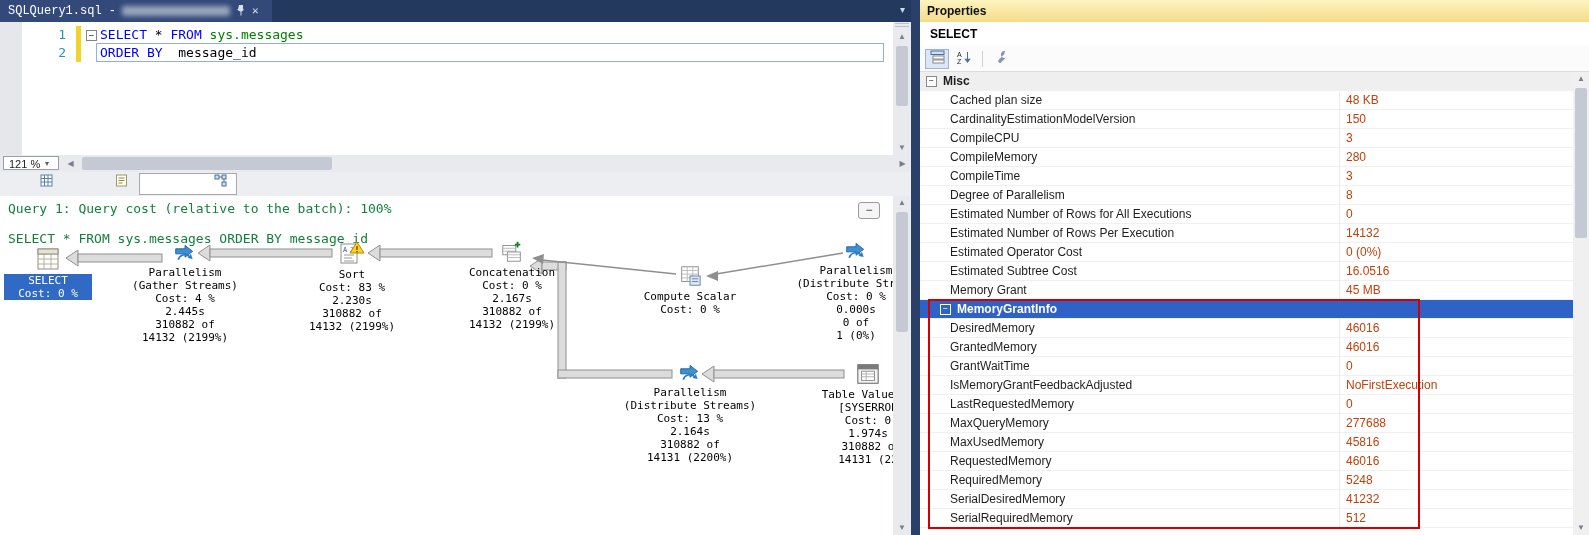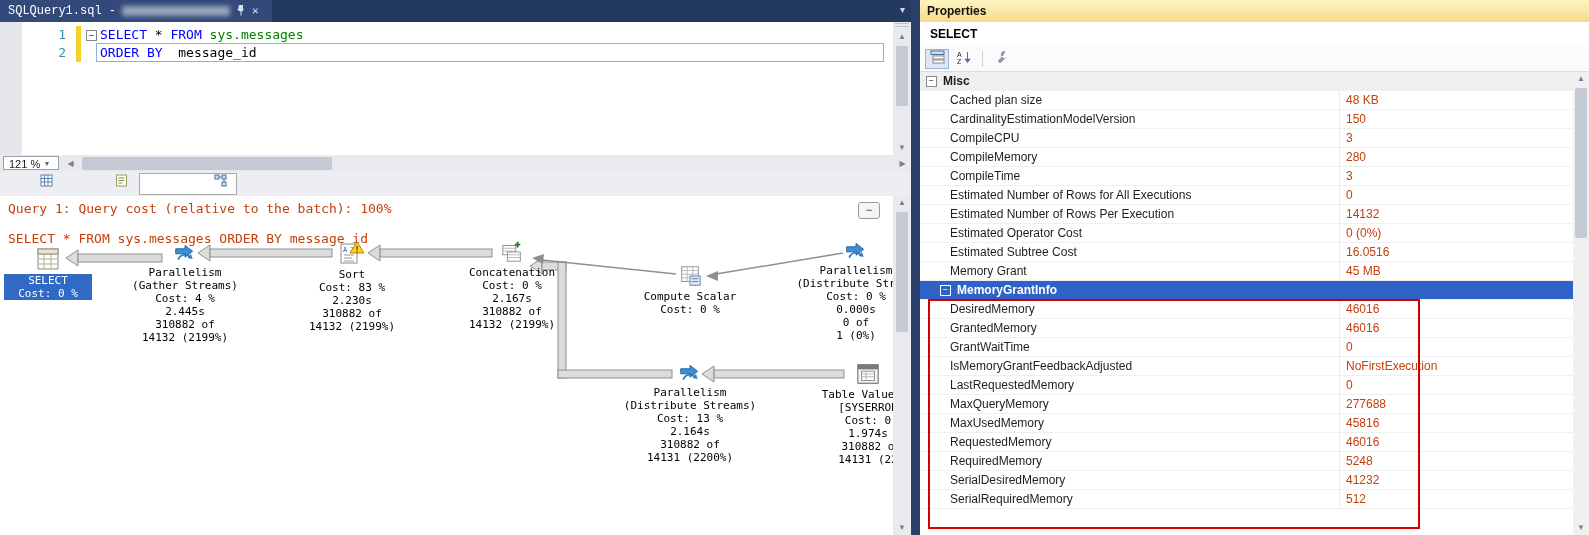--- a/index.html
+++ b/index.html
@@ -40,21 +40,21 @@
   .zchev{font-size:8px;color:#5a5f6c;}
   .h-arrow{position:absolute;top:0;width:17px;height:17px;color:#7a7f8c;font-size:8px;text-align:center;line-height:17px;}
   .h-thumb{position:absolute;left:82px;top:2px;width:250px;height:13px;background:#c5c9d4;border-radius:2px;}
 
   .rtabs{position:absolute;left:0;top:172px;width:911px;height:24px;background:#eceef2;
          display:flex;align-items:center;padding-left:4px;gap:2px;box-sizing:border-box;}
   .rtab{height:20px;display:flex;align-items:flex-end;gap:5px;padding:0 9px;font-size:12px;color:#1e1e1e;flex-direction:column;}
   .rtab.active{background:#fff;border:1px solid #a8a8a8;}
 
   .plan{position:absolute;left:0;top:196px;width:911px;height:339px;background:#fff;overflow:hidden;}
-  .plan-h{position:absolute;left:8px;font:13px/17px "DejaVu Sans Mono",monospace;white-space:pre;color:#c2410c;}
+  .plan-h{position:absolute;left:8px;font:13px/17px "DejaVu Sans Mono",monospace;white-space:pre;color:#15803d;}
   .collapse-btn{position:absolute;left:858px;top:6px;width:22px;height:17px;border:1px solid #9a9a9a;
                 border-radius:3px;background:#f5f5f5;font:12px/15px "Liberation Sans",sans-serif;
                 text-align:center;color:#444;box-sizing:border-box;}
   .plan-arrows{position:absolute;left:0;top:0;}
   .pnode{position:absolute;text-align:center;font:11px/13px "DejaVu Sans Mono",monospace;color:#000;}
   .picon{display:block;margin:0 auto;}
   .plines{margin-top:2px;}
   .plines div:empty{display:none;}
   .pnode-select .plines div{background:#316ac5;color:#fff;}
 
@@ -382,20 +382,24 @@
         </div>
       <div class="grow">
           <span class="gname">CompileMemory</span>
           <span class="gval">280</span>
         </div>
       <div class="grow">
           <span class="gname">CompileTime</span>
           <span class="gval">3</span>
         </div>
       <div class="grow">
+          <span class="gname">Degree of Parallelism</span>
+          <span class="gval">8</span>
+        </div>
+      <div class="grow">
           <span class="gname">Estimated Number of Rows for All Executions</span>
           <span class="gval">0</span>
         </div>
       <div class="grow">
           <span class="gname">Estimated Number of Rows Per Execution</span>
           <span class="gval">14132</span>
         </div>
       <div class="grow">
           <span class="gname">Estimated Operator Cost</span>
           <span class="gval">0 (0%)</span>

